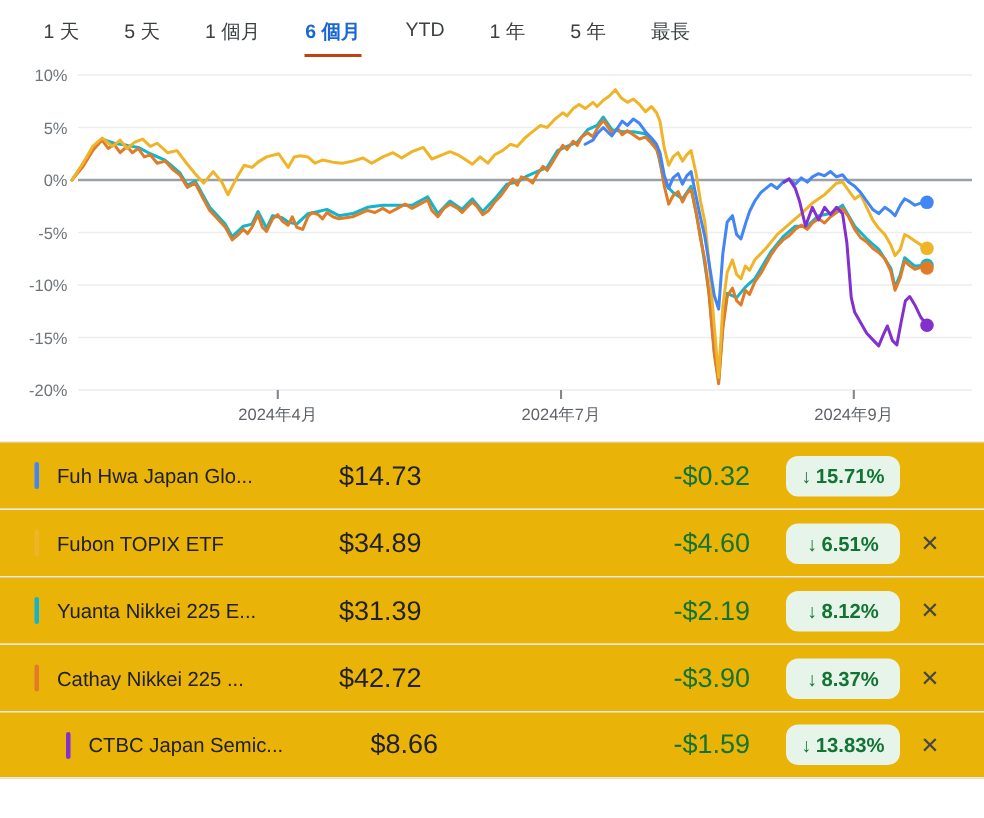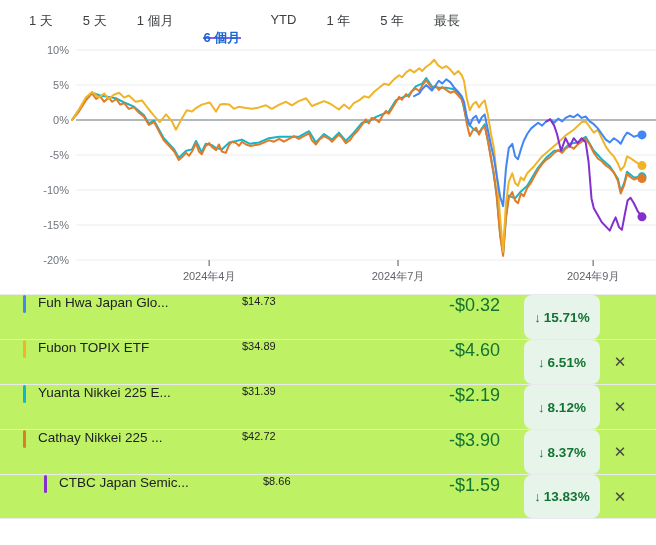--- a/index.html
+++ b/index.html
@@ -3,35 +3,35 @@
 <meta charset="utf-8">
 <style>
   * { box-sizing: border-box; margin: 0; padding: 0; }
   html,body { width:656px; height:545px; background:#fff; overflow:hidden;
     font-family:"Liberation Sans","DejaVu Sans",sans-serif; }
 
   
   .tabs { display:flex; gap:28px; padding:10px 0 0 28px; height:38px; }
   .tab { font-size:13px; color:#3c4043; padding:2px 1px 8px 1px; cursor:pointer;
          border-bottom:2px solid transparent; white-space:nowrap; }
-  .tab.selected { color:#1967d2; border-bottom:2px solid #8b5cf6; font-weight:bold;margin-top:17px; }
+  .tab.selected { color:#1967d2; border-bottom:2px solid #c2410c; font-weight:bold; }
 
   
-  .chart-wrap { position:relative; width:656px; height:252px;padding-left:24px; }
+  .chart-wrap { position:relative; width:656px; height:252px; }
   svg text { font-family:"Liberation Sans","DejaVu Sans",sans-serif; }
 
   
   .watchlist { margin-top:4px; }
-  .row { display:flex; height:45px; padding:0 16px 0 23px;
-         border-top:1px solid #e8eaed; background:#bef264; cursor:pointer; }
+  .row { display:flex; align-items:center; height:45px; padding:0 16px 0 23px;
+         border-top:1px solid #e8eaed; background:#eab308; cursor:pointer; }
   .watchlist .row:last-child { border-bottom:1px solid #e8eaed;padding-left:44px; }
   .bar { width:3px; height:18px; border-radius:2px; margin-right:12px; flex:none; }
   .name { width:172px; font-size:13.5px; font-weight:500; color:#202124;
           white-space:nowrap; overflow:hidden; }
-  .price { width:112px; margin-left:32px; font-size:11px; font-weight:500; color:#202124; }
+  .price { width:112px; margin-left:16px; font-size:18px; font-weight:500; color:#202124; }
   .change { flex:1; text-align:right; font-size:18px; color:#137333; padding-right:24px; }
   .badge { display:inline-flex; align-items:center; justify-content:center; gap:3px;
            min-width:76px; padding:6px 10px; border-radius:8px; background:#e6f4ea;
            color:#137333; font-size:13.5px; font-weight:bold; }
   .badge .arrow { font-size:13px; font-weight:normal; }
   .closebtn { width:40px; flex:none; display:flex; justify-content:center; align-items:center;
               font-size:15px; color:#444746; cursor:pointer; }
   .closebtn.hidden { visibility:hidden; }
 </style>
 </head>

